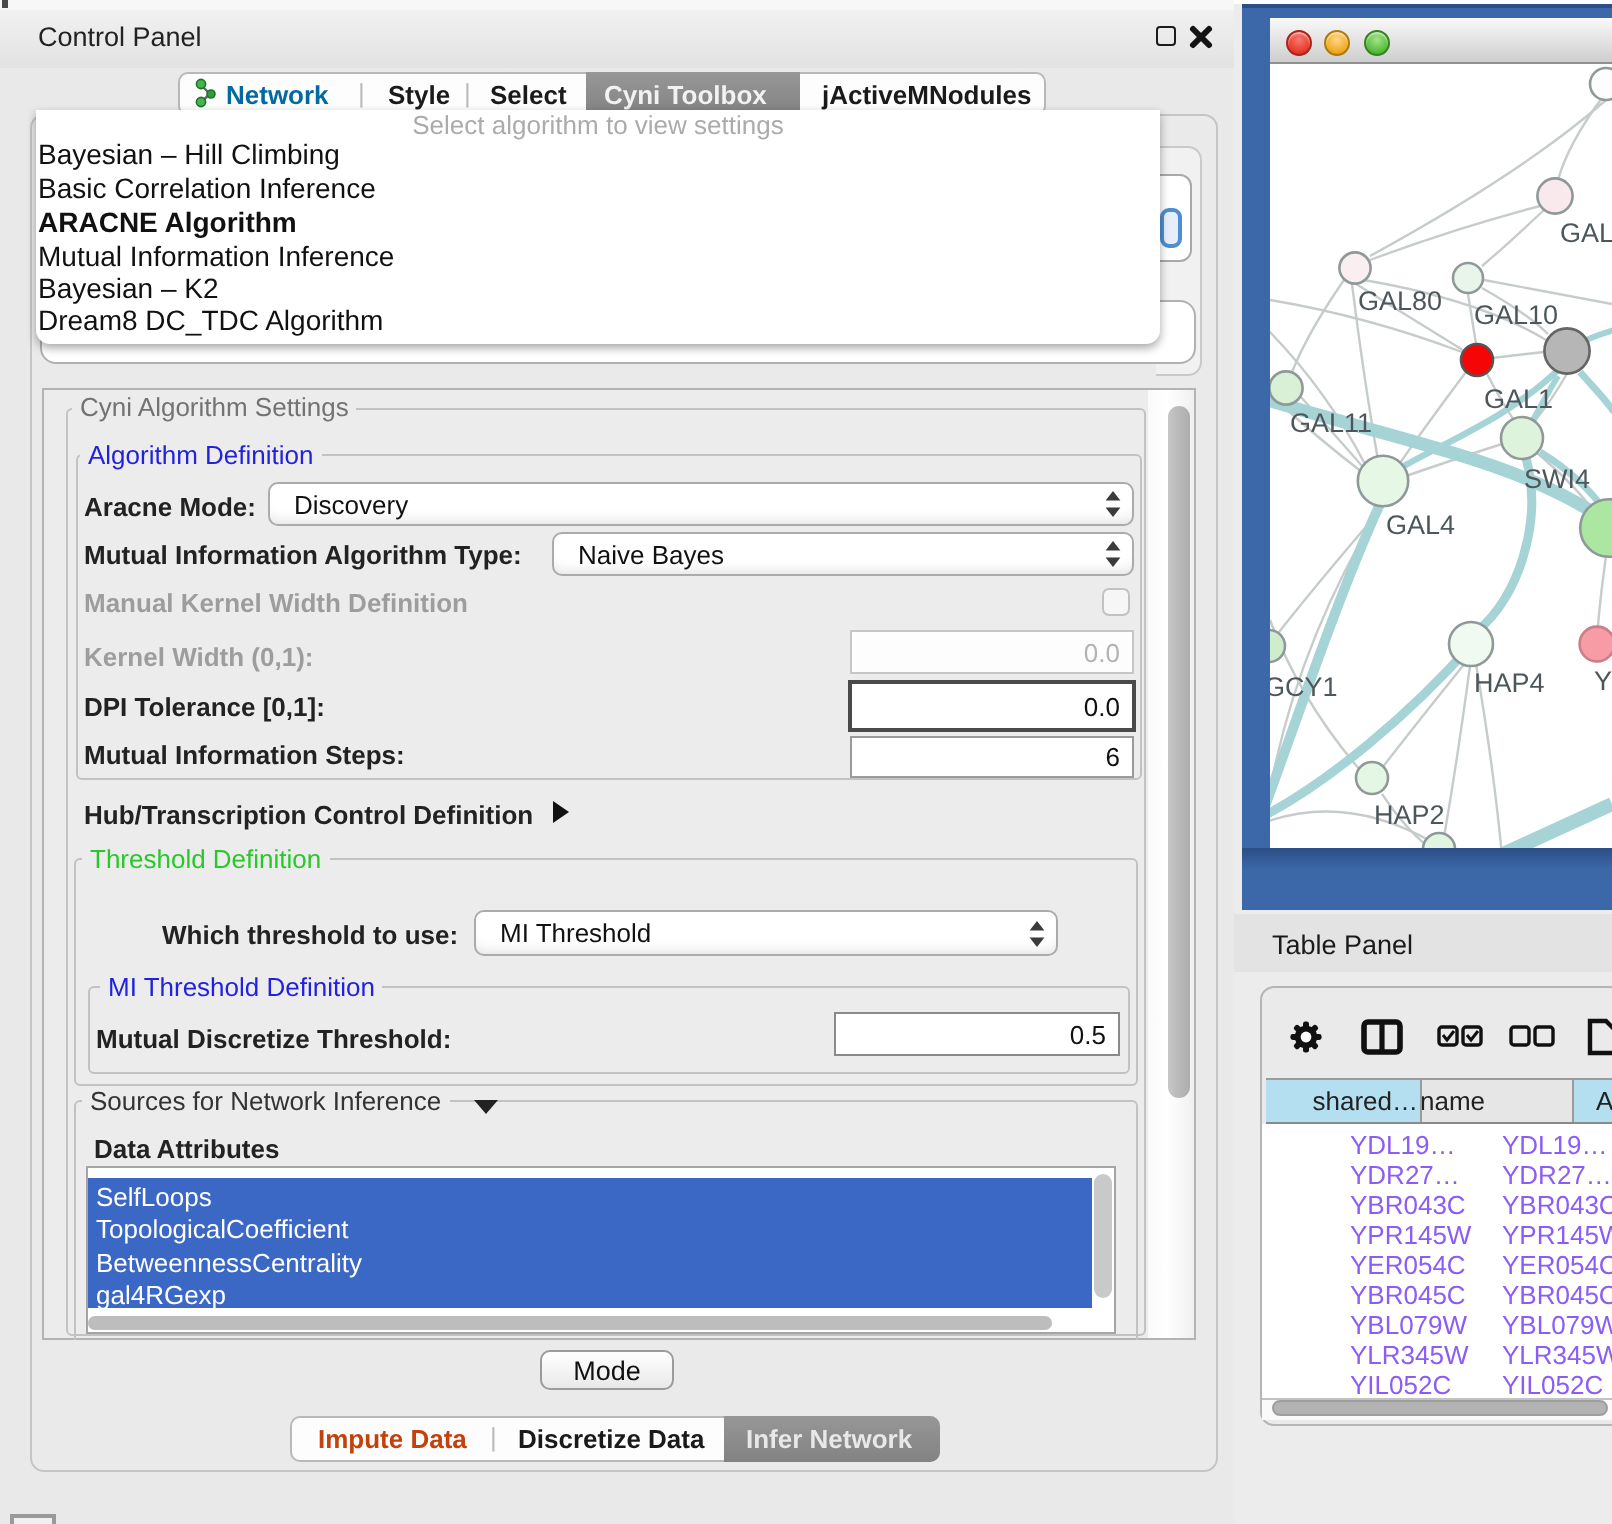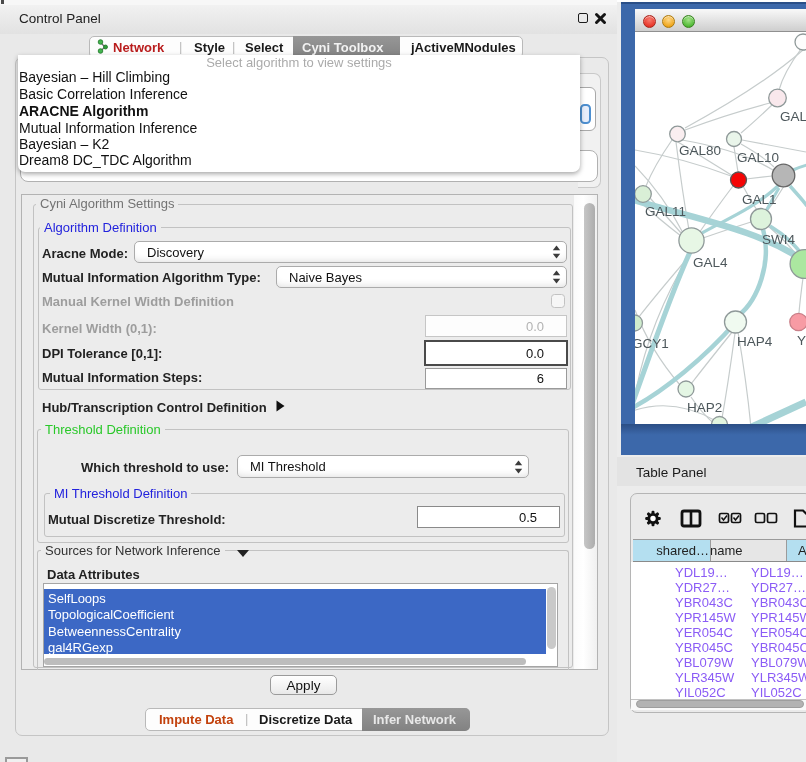--- a/index.html
+++ b/index.html
@@ -7,21 +7,21 @@
 .abs{position:absolute}
 .b{font-weight:bold}
 .dis{color:#9d9d9d}
 .pi{font-size:14px;color:#111}
 .combo{position:absolute;background:#fff;border:1px solid #ababab;border-radius:5px;
  box-shadow:inset 0 -6px 8px -6px #d8d8d8}
 .combo .tx{position:absolute;left:12px;top:0;bottom:0;display:flex;align-items:center;color:#111}
 .stepper{position:absolute;right:5px;top:50%;width:9px;height:14px;margin-top:-7px}
 .stepper svg{display:block}
 .field{position:absolute;background:#fff;border:1px solid #999;text-align:right;
- display:flex;align-items:center;justify-content:flex-end;padding-right:22px;box-sizing:border-box}
+ display:flex;align-items:center;justify-content:flex-end;padding-right:6px;box-sizing:border-box}
 .gtitle{position:absolute;background:#ececec;padding:0 4px;line-height:13px}
 .grp{position:absolute;border:1px solid #c2c2c2;border-radius:3px}
 </style></head>
 <body>
 
 <div class="abs" style="left:0;top:0;width:617px;height:762px;background:#ebebeb"></div>
 <div class="abs" style="left:0;top:0;width:617px;height:5px;background:#f7f7f7"></div>
 <div class="abs" style="left:1px;top:0;width:3px;height:4px;background:#4a4a4a"></div>
 <div class="abs" style="left:0;top:5px;width:617px;height:29px;background:linear-gradient(#f1f1f1,#e2e2e2)"></div>
 <div class="abs" style="left:19px;top:11px;font-size:13.5px;color:#222">Control Panel</div>
@@ -43,21 +43,21 @@
 
 <div class="abs" style="left:89px;top:36px;width:434px;height:22px;background:#fdfdfd;border:1px solid #b9b9b9;border-radius:5px;box-sizing:border-box"></div>
 <div class="abs" style="left:293px;top:36px;width:107px;height:22px;background:linear-gradient(#979797,#828282)"></div>
 <svg class="abs" style="left:97px;top:39px" width="12" height="15" viewBox="0 0 12 15">
  <line x1="3.5" y1="3.5" x2="8" y2="8" stroke="#666" stroke-width="1.2"></line>
     <line x1="3.5" y1="12" x2="8" y2="8" stroke="#666" stroke-width="1.2"></line>
  <circle cx="3.5" cy="3" r="2.3" fill="#44b54f" stroke="#1c7526" stroke-width="0.8"></circle>
     <circle cx="3.5" cy="12" r="2.3" fill="#44b54f" stroke="#1c7526" stroke-width="0.8"></circle>
     <circle cx="8.5" cy="8" r="2" fill="#2f9e3a" stroke="#1c7526" stroke-width="0.8"></circle>
   </svg>
-<div class="abs b" style="left:113px;top:40px;color:#b91c1c">Network</div>
+<div class="abs b" style="left:113px;top:40px;color:#0369a1">Network</div>
 <div class="abs" style="left:179px;top:39px;color:#bbb">|</div>
 <div class="abs b" style="left:194px;top:40px;color:#1a1a1a">Style</div>
 <div class="abs" style="left:232px;top:39px;color:#bbb">|</div>
 <div class="abs b" style="left:245px;top:40px;color:#1a1a1a">Select</div>
 <div class="abs b" style="left:302px;top:40px;color:#f2f2f2">Cyni Toolbox</div>
 <div class="abs b" style="left:411px;top:40px;color:#1a1a1a">jActiveMNodules</div>
 
 <div class="abs" style="left:21px;top:194px;width:577px;height:476px;border:1px solid #b3b3b3;background:#ececec;box-sizing:border-box"></div>
 <div class="abs" style="left:574px;top:195px;width:23px;height:474px;background:linear-gradient(90deg,#fafafa,#fff 40%,#f0f0f0)"></div>
 <div class="abs" style="left:584px;top:203px;width:11px;height:346px;background:linear-gradient(90deg,#c6c6c6,#adadad);border-radius:5.5px"></div>
@@ -126,21 +126,21 @@
 
 <div class="abs" style="left:43px;top:583px;width:515px;height:84px;background:#fff;border:1px solid #a5a5a5;box-sizing:border-box"></div>
 <div class="abs" style="left:44px;top:589px;width:502px;height:65px;background:#3c68c5"></div>
 <div class="abs" style="left:48px;top:591px;color:#fff">SelfLoops</div>
 <div class="abs" style="left:48px;top:607px;color:#fff">TopologicalCoefficient</div>
 <div class="abs" style="left:48px;top:624px;color:#fff">BetweennessCentrality</div>
 <div class="abs" style="left:48px;top:640px;color:#fff">gal4RGexp</div>
 <div class="abs" style="left:547px;top:587px;width:9px;height:62px;background:#c9c9c9;border-radius:4.5px"></div>
 <div class="abs" style="left:44px;top:658px;width:482px;height:7px;background:#bdbdbd;border-radius:3.5px"></div>
 
-<div class="abs" style="left:270px;top:675px;width:67px;height:20px;background:linear-gradient(#ffffff,#f0f0f0 70%,#e8e8e8);border:1px solid #9b9b9b;border-radius:5px;box-sizing:border-box;display:flex;align-items:center;justify-content:center;font-size:13.5px;color:#111">Apply</div>
+<div class="abs" style="left:270px;top:675px;width:67px;height:20px;background:linear-gradient(#ffffff,#f0f0f0 70%,#e8e8e8);border:1px solid #9b9b9b;border-radius:5px;box-sizing:border-box;display:flex;align-items:center;justify-content:center;font-size:13.5px;color:#111">Mode</div>
 
 <div class="abs" style="left:145px;top:708px;width:325px;height:23px;background:#fdfdfd;border:1px solid #b9b9b9;border-radius:5px;box-sizing:border-box"></div>
 <div class="abs" style="left:362px;top:708px;width:108px;height:23px;background:linear-gradient(#979797,#828282);border-radius:0 5px 5px 0"></div>
 <div class="abs b" style="left:159px;top:712px;color:#c2410c">Impute Data</div>
 <div class="abs" style="left:245px;top:711px;color:#bbb">|</div>
 <div class="abs b" style="left:259px;top:712px;color:#1a1a1a">Discretize Data</div>
 <div class="abs b" style="left:373px;top:712px;color:#e8e8e8">Infer Network</div>
 <div class="abs" style="left:5px;top:757px;width:19px;height:10px;background:#f0f0f0;border:2px solid #9a9a9a"></div>
 
 <div class="abs" style="left:18px;top:55px;width:562px;height:117px;background:#fff;border-radius:0 0 7px 7px;box-shadow:0 2px 5px rgba(0,0,0,0.35)"></div>

